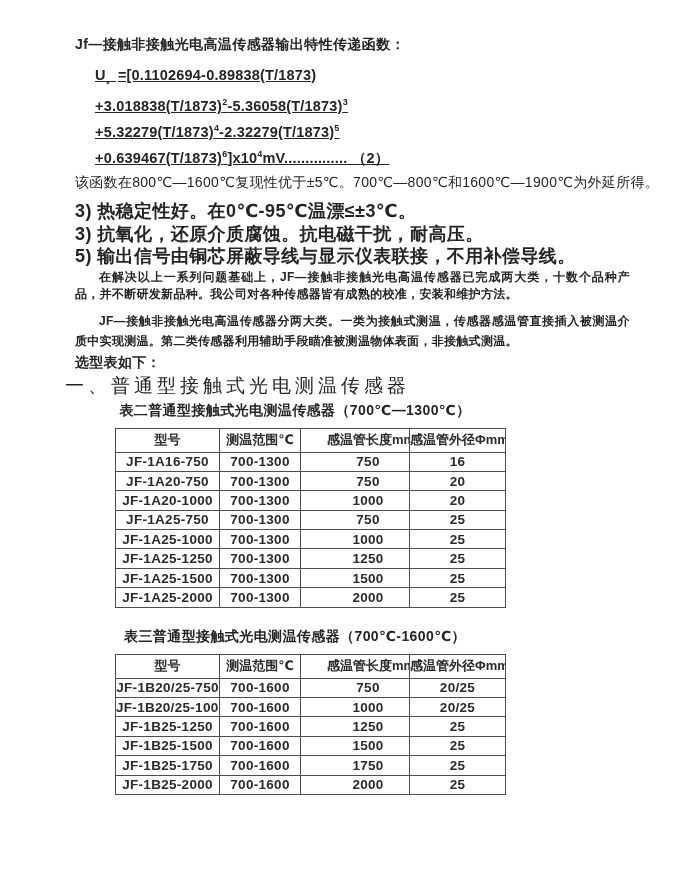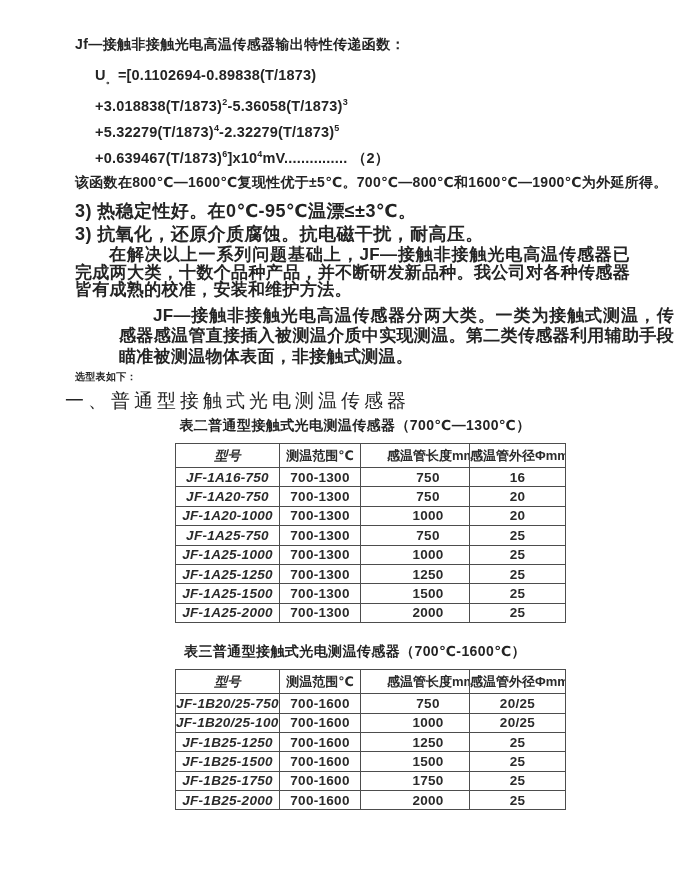--- a/index.html
+++ b/index.html
@@ -6,53 +6,53 @@
   body{
     width:700px;height:890px;background:#ffffff;overflow:hidden;
     font-family:"Liberation Sans","DejaVu Sans",sans-serif;
     color:#242424;
   }
   .page{position:relative;width:556px;height:890px;background:#ffffff;}
   .content{padding:36px 72px 0 75px;}
 
   .intro{font-size:14px;line-height:16px;font-weight:700;letter-spacing:0.4px;margin:0;}
 
-  .formula-block{margin:12px 0 0 20px;}
+  .formula-block{margin:12px 0 0 20px;text-decoration:underline;}
   .formula-line{font-size:14.5px;line-height:22px;font-weight:700;letter-spacing:0.2px;white-space:nowrap;}
   .formula-line .sup{font-size:9px;vertical-align:6px;}
   .formula-line .sub{font-size:10px;vertical-align:-3px;margin-right:2px;}
 
-  .body-note{font-size:14px;line-height:17px;font-weight:700;letter-spacing:0.3px;margin:5px 0 0 0;white-space:nowrap;}
+  .body-note{font-size:14px;line-height:17px;font-weight:400;letter-spacing:0.3px;margin:5px 0 0 0;white-space:nowrap;}
 
   .numbered-list{margin-top:9px;}
   .numbered-item{font-size:18px;line-height:22.5px;font-weight:700;letter-spacing:0.4px;white-space:nowrap;}
 
-  .para{font-size:17px;font-weight:700;letter-spacing:0.3px;margin:0;text-align:justify;text-indent:2em;}
+  .para{font-size:12px;font-weight:700;letter-spacing:0.3px;margin:0;text-align:justify;text-indent:2em;}
   .para.summary{line-height:17.5px;margin-top:1px;width:555px;}
-  .para.catalog-desc{line-height:20.5px;margin-top:7px;width:555px;margin-left:44px;}
+  .para.catalog-desc{line-height:20.5px;margin-top:7px;width:555px;}
 
   .catalog-title{font-size:21px;font-weight:700;letter-spacing:3px;text-align:center;line-height:24px;margin:4px 0 0 0;}
 
-  .table-note{font-size:10px;line-height:20px;font-weight:700;letter-spacing:0.3px;margin:0;}
+  .table-note{font-size:14px;line-height:20px;font-weight:700;letter-spacing:0.3px;margin:0;}
 
   .section-heading{font-size:19px;font-weight:400;letter-spacing:4px;line-height:22px;margin:3px 0 0 -10px;}
 
-  .table-block{margin-left:100px;width:360px;}
+  .table-block{margin-left:40px;width:360px;}
   .table-block.first{margin-top:5px;}
   .table-block.second{margin-top:20px;}
   .table-caption{font-size:14px;font-weight:700;letter-spacing:0.4px;line-height:17px;text-align:center;margin:0 0 9px 0;white-space:nowrap;}
 
   table.sensor-table{border-collapse:collapse;table-layout:fixed;width:360px;}
   .sensor-table th,.sensor-table td{
     border:1px solid #4d4d4d;text-align:center;vertical-align:middle;
     font-weight:700;color:#2a2a2a;padding:0;overflow:hidden;white-space:nowrap;
   }
   .sensor-table th{height:23px;font-size:13px;letter-spacing:0px;}
   .sensor-table td{height:18.4px;font-size:13.5px;letter-spacing:0.3px;}
-  .sensor-table .c0{width:103px;font-style:italic;}
+  .sensor-table .c0{width:103px;}
   .sensor-table .c1{width:80px;}
   .sensor-table .c2{width:82px;padding-left:26px;}
   .sensor-table .c3{width:95px;}
 </style>
 </head>
 <body>
 
 <div class="page">
   <div class="content">
 
@@ -63,20 +63,21 @@
         <div class="formula-line"><span>+3.018838(T/1873)</span><span class="sup">2</span><span>-5.36058(T/1873)</span><span class="sup">3</span></div>
         <div class="formula-line"><span>+5.32279(T/1873)</span><span class="sup">4</span><span>-2.32279(T/1873)</span><span class="sup">5</span></div>
         <div class="formula-line"><span>+0.639467(T/1873)</span><span class="sup">6</span><span>]x10</span><span class="sup">4</span><span>mV............... （2）</span></div>
       </div>
 
     <p class="body-note">该函数在800℃—1600℃复现性优于±5℃。700℃—800℃和1600℃—1900℃为外延所得。</p>
 
     <div class="numbered-list">
       <div class="numbered-item">3) 热稳定性好。在0℃-95℃温漂≤±3℃。</div>
       <div class="numbered-item">3) 抗氧化，还原介质腐蚀。抗电磁干扰，耐高压。</div>
+      <div class="numbered-item">5) 输出信号由铜芯屏蔽导线与显示仪表联接，不用补偿导线。</div>
     </div>
 
     <p class="para summary">在解决以上一系列问题基础上，JF—接触非接触光电高温传感器已完成两大类，十数个品种产品，并不断研发新品种。我公司对各种传感器皆有成熟的校准，安装和维护方法。</p>
 
 
     <p class="para catalog-desc">JF—接触非接触光电高温传感器分两大类。一类为接触式测温，传感器感温管直接插入被测温介质中实现测温。第二类传感器利用辅助手段瞄准被测温物体表面，非接触式测温。</p>
 
     <p class="table-note">选型表如下：</p>
 
     <h3 class="section-heading">一、普通型接触式光电测温传感器</h3>

